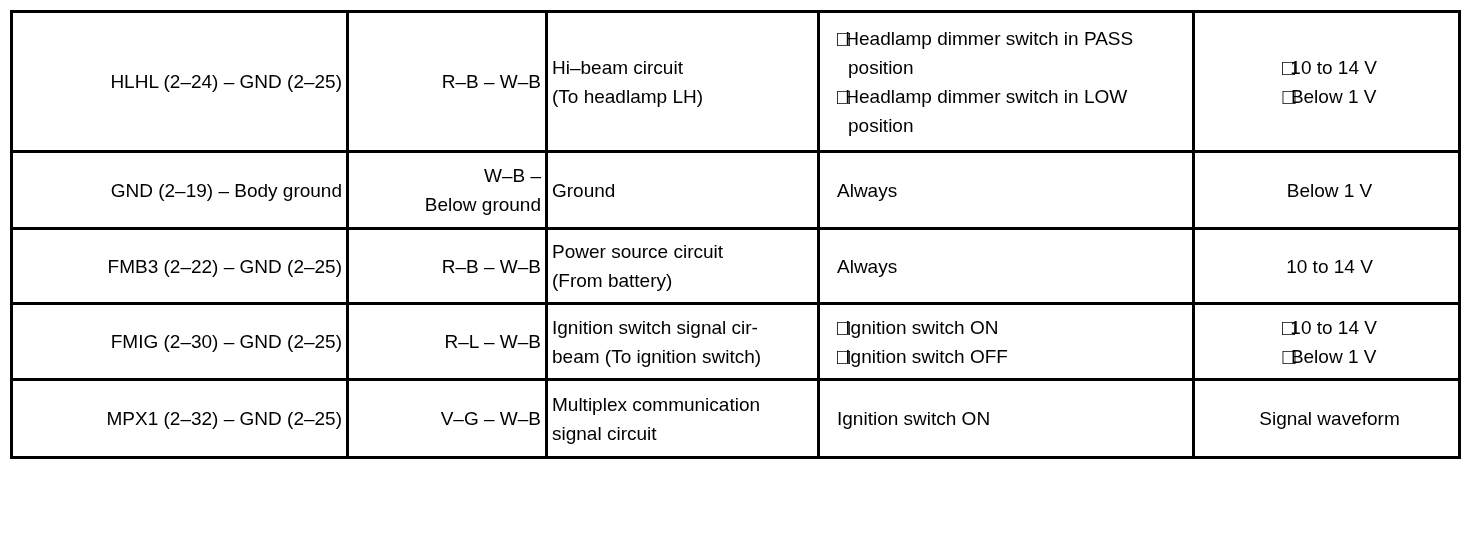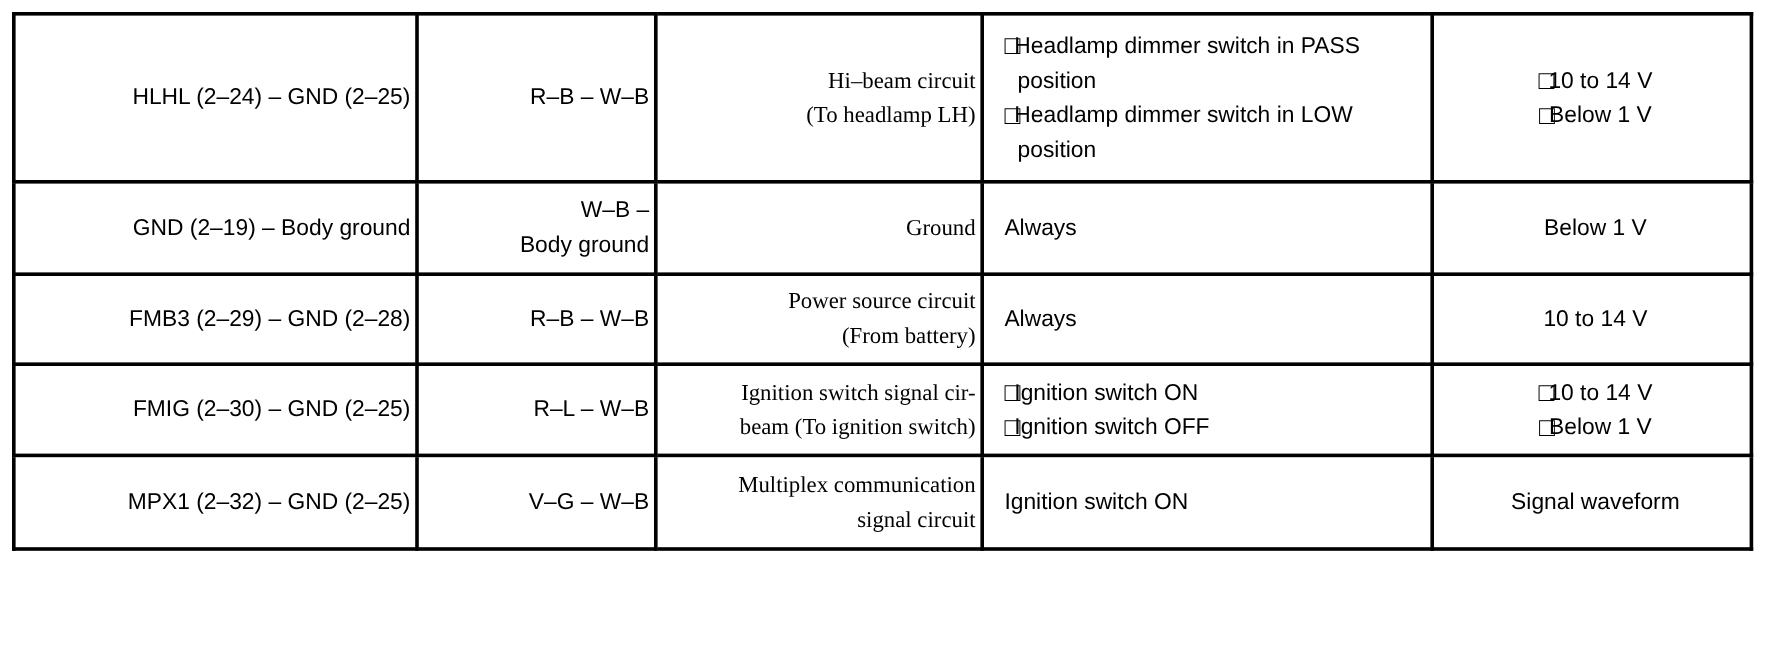--- a/index.html
+++ b/index.html
@@ -26,21 +26,21 @@
     border: 3px solid #000000;
     font-size: 19px;
     line-height: 29px;
     vertical-align: middle;
     padding: 2px 4px;
     overflow: hidden;
     -webkit-font-smoothing: none;
   }
   td.c1 { text-align: right; padding-left: 9px; }
   td.c2 { text-align: right; }
-  td.c3 { text-align: right; font-family: Liberation Serif, serif; }
+  td.c3 { text-align: left; }
   td.c4 { text-align: left; padding-left: 17px; padding-right: 4px; }
   td.c5 { text-align: center; padding-left: 10px; padding-right: 4px; }
 
   tr.r1 { height: 140px; }
   tr.r2 { height: 77px; }
   tr.r3 { height: 75px; }
   tr.r4 { height: 76px; }
   tr.r5 { height: 77px; }
   tr.r6 { height: 78px; }
 
@@ -93,36 +93,36 @@
         <span class="hang"><span class="bullet">□</span><span>Below 1 V</span></span>
       </td>
     </tr>
 
     <tr class="r2">
       <td class="c1">
         <span>GND (2–19) – Body ground</span>
       </td>
       <td class="c2">
         <span class="line">W–B –</span>
-        <span class="line">Body ground</span>
+        <span class="line">Below ground</span>
       </td>
       <td class="c3">
         <span class="line">Ground</span>
       </td>
       <td class="c4">
         <span>Always</span>
       </td>
       <td class="c5">
         <span>Below 1 V</span>
       </td>
     </tr>
 
     <tr class="r3">
       <td class="c1">
-        <span>FMB3 (2–29) – GND (2–28)</span>
+        <span>FMB3 (2–22) – GND (2–25)</span>
       </td>
       <td class="c2">
         <span class="line">R–B – W–B</span>
       </td>
       <td class="c3">
         <span class="line">Power source circuit</span>
         <span class="line">(From battery)</span>
       </td>
       <td class="c4">
         <span>Always</span>

